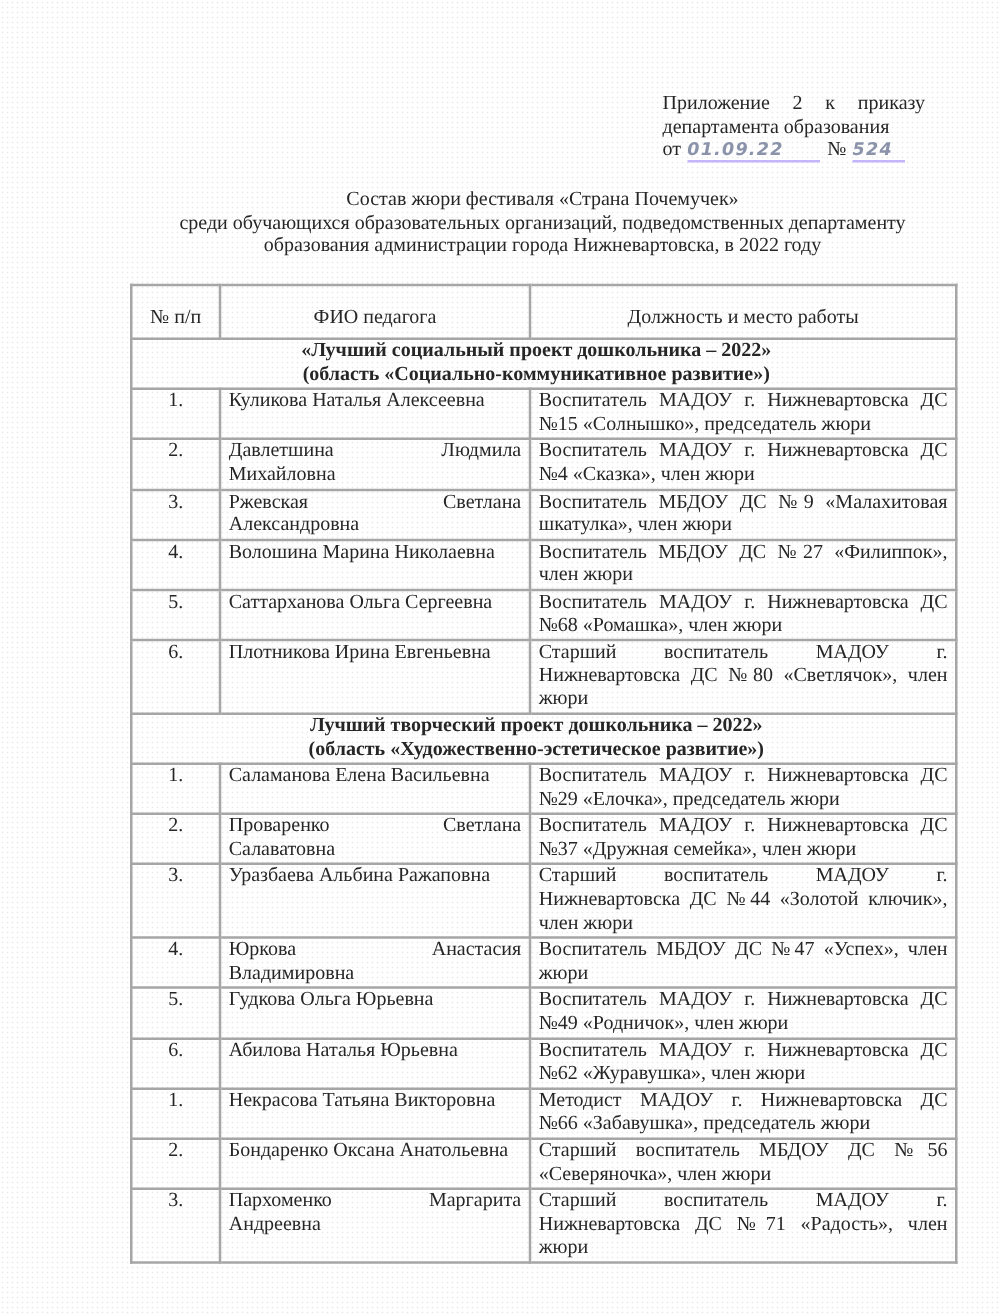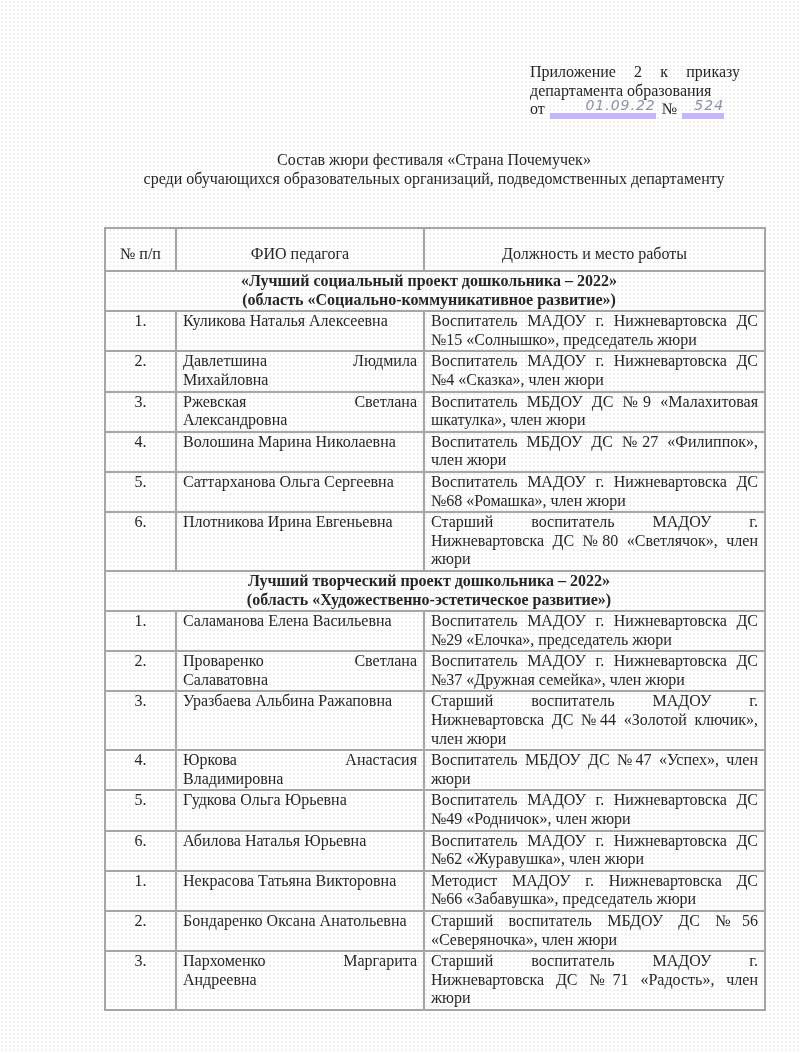--- a/index.html
+++ b/index.html
@@ -8,29 +8,29 @@
     background-color: #ffffff;
     background-image: radial-gradient(#e9e9e9 0.6px, transparent 0.9px);
     background-size: 4px 4px;
     font-family: "Liberation Serif", serif;
     color: #262626;
   }
   .ln { display: block; }
 
   
   .appendix {
-    position: absolute; left: 530px; top: 63px; width: 210px;
+    position: absolute; left: 530px; top: 74px; width: 210px;
     font-size: 16px; line-height: 18.6px;
   }
   .appendix .jl { display: block; text-align: justify; text-align-last: justify; }
   .appendix .plain { display: block; }
   .appendix .date-line { display: flex; align-items: flex-end; height: 18.6px; }
   .appendix .uline {
-    display: inline-block; border-bottom: 6px solid #c4b5fd; text-align: right;
-    height: 17px; line-height: 17px;
+    display: inline-block; border-bottom: 2px solid #c4b5fd; text-align: left;
+    height: 17px; line-height: 17px; font-weight: bold;
   }
   .appendix .uline.date { width: 106px; margin: 0 6px 0 5px; }
   .appendix .uline.num { width: 42px; margin-left: 5px; }
   .hw {
     font-family: "DejaVu Sans", sans-serif; font-style: italic;
     color: #8a93aa; font-size: 14px; letter-spacing: 1px;
   }
 
   
   .title {
@@ -72,20 +72,21 @@
     <span>№</span>
     <span class="uline num">
       <span class="hw">524</span>
     </span>
   </div>
 </div>
 
 <div class="title">
     <span class="ln">Состав жюри фестиваля «Страна Почемучек»</span>
     <span class="ln">среди обучающихся образовательных организаций, подведомственных департаменту</span>
+    <span class="ln">образования администрации города Нижневартовска, в 2022 году</span>
   </div>
 
 <table class="jury">
   <colgroup>
     <col style="width:71px">
     <col style="width:248px">
     <col style="width:341px">
   </colgroup>
   <thead>
     <tr>

